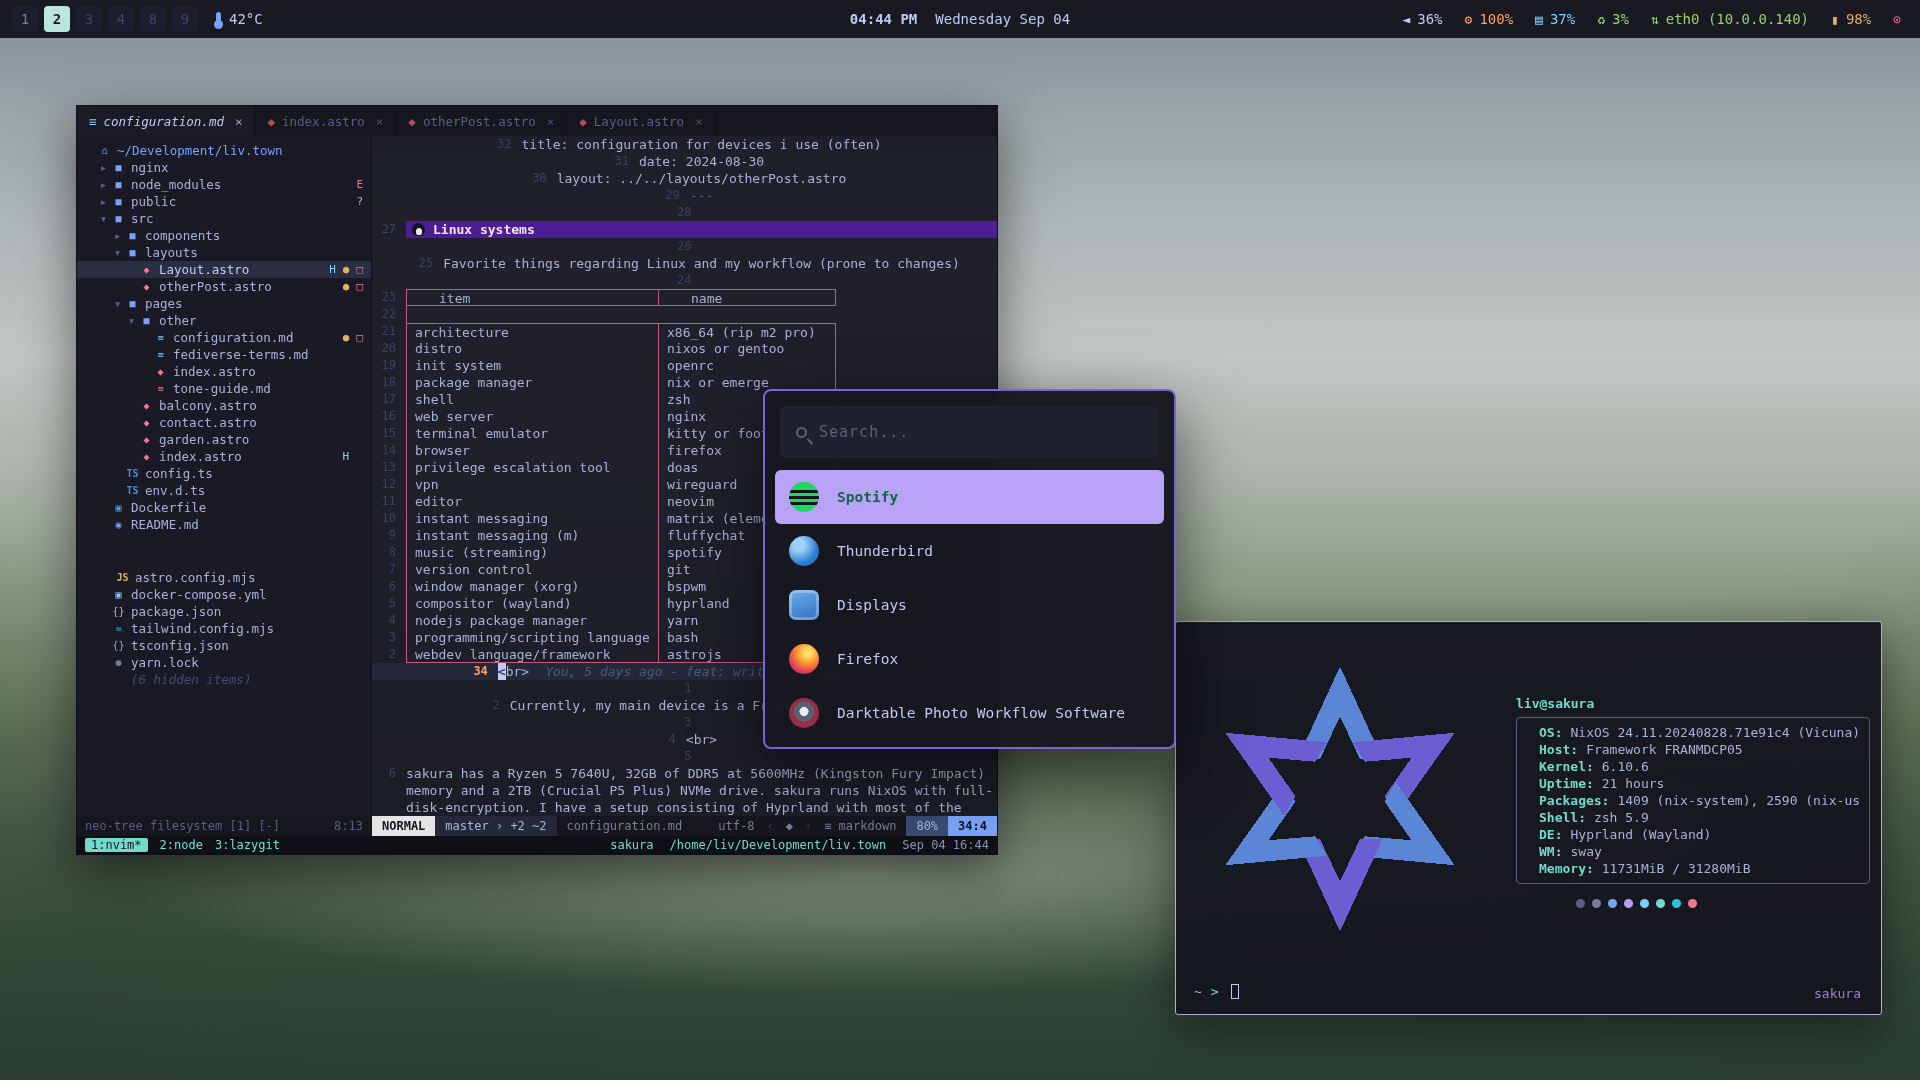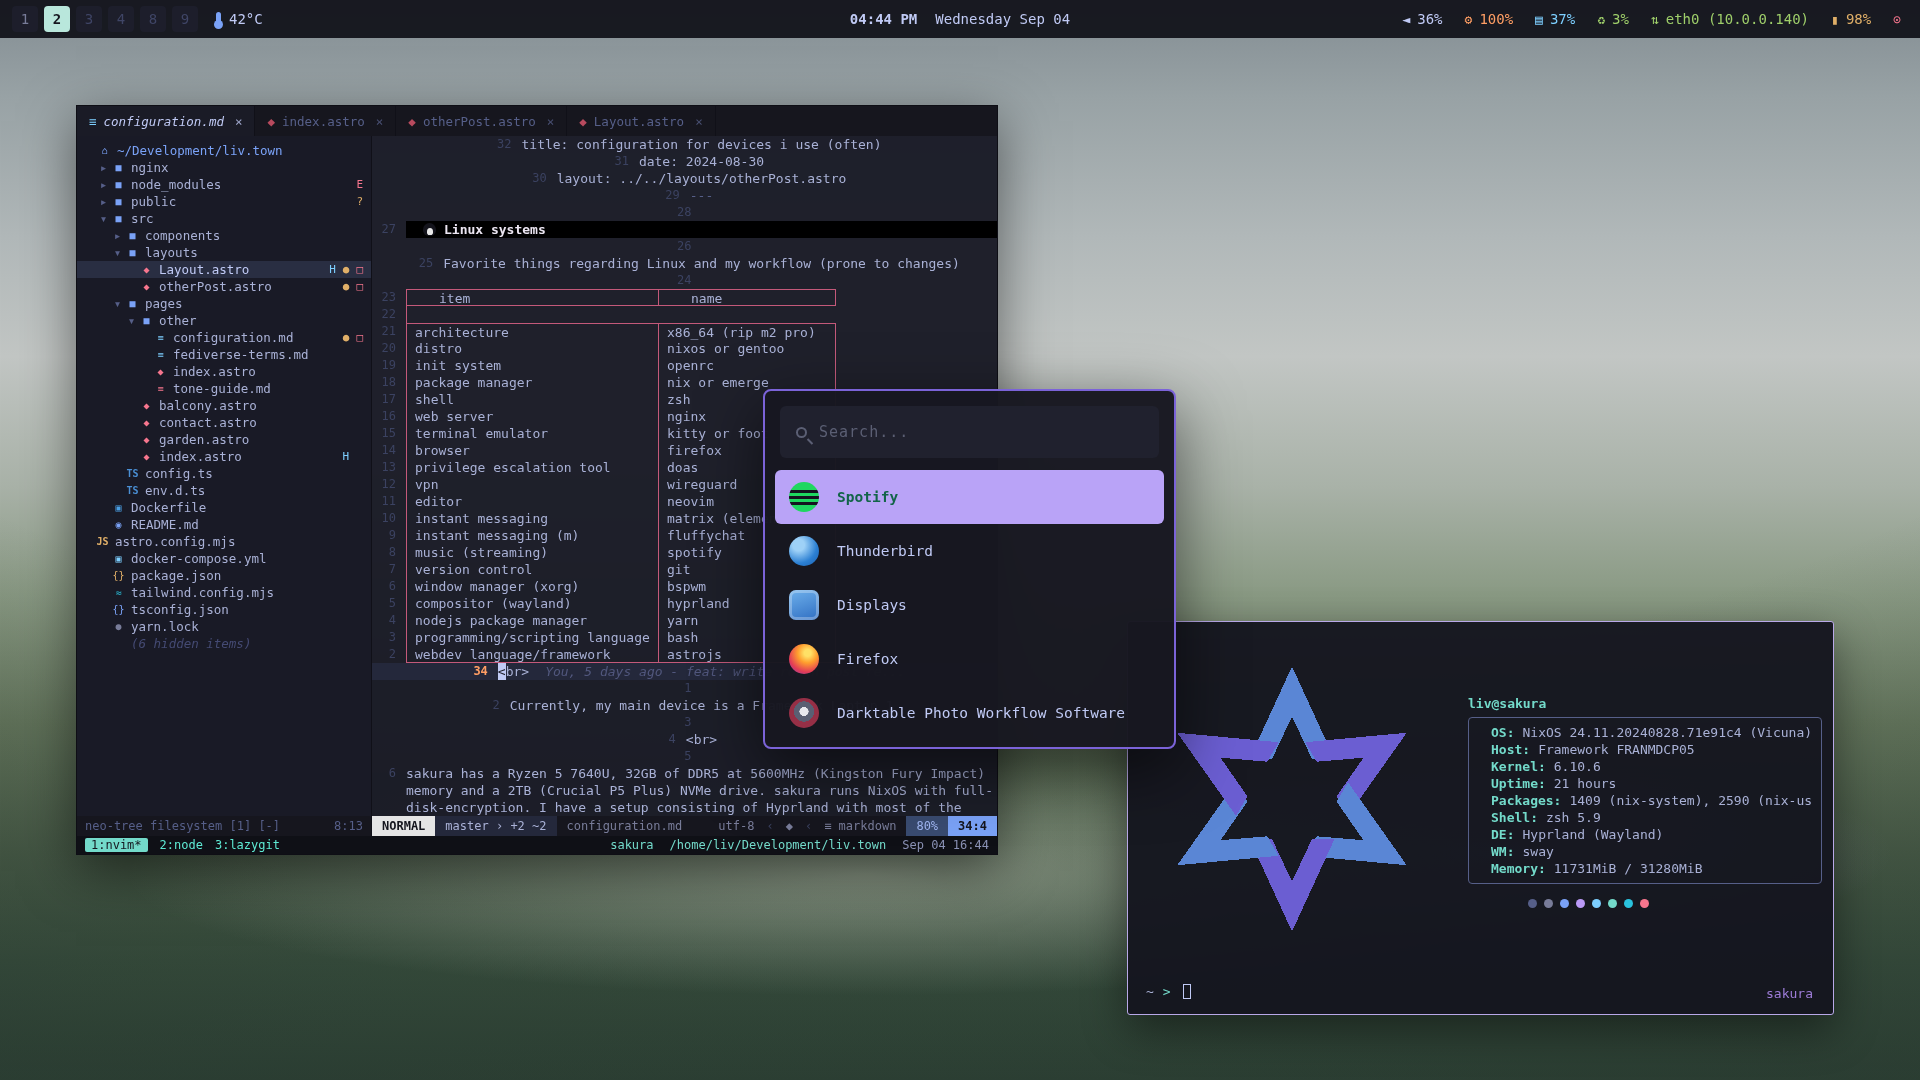--- a/index.html
+++ b/index.html
@@ -54,22 +54,22 @@
   .trow.badge .ticon { font-size:10px; font-weight:bold; }
   .trow.hidden-note { font-style:italic; }
   .trow .sp { flex:1; }
   .trow .mk { margin-left:7px; font-size:11px; }
 
   .editor-main { flex:1; display:flex; flex-direction:column; min-width:0; font-size:13px; overflow:hidden; }
   .eline { display:flex; height:17px; line-height:17px; white-space:pre; color:#a9b1d6; flex:none;justify-content:center; }
   .eline .g { width:34px; padding-right:10px; text-align:right; color:#3b4261; flex:none; font-size:12px; }
   .eline.dim .t { color:#565f89; }
   .eline .t { overflow:hidden; }
-  .hband { flex:1; background:#000000; color:#ece6f2; font-weight:bold; display:flex;
-    align-items:center; gap:8px; padding-left:17px; }
+  .hband { flex:1; background:#4c1d95; color:#ece6f2; font-weight:bold; display:flex;
+    align-items:center; gap:8px; padding-left:6px; }
   .penguin { width:13px; height:13px; background:#14141c; border-radius:50% 50% 45% 45%; position:relative; flex:none; }
   .penguin::after { content:""; position:absolute; left:3.5px; top:5px; width:6px; height:7px;
     background:#e9e9e9; border-radius:50% 50% 40% 40%; }
 
   .trw { display:flex; height:17px; line-height:17px; color:#a9b1d6; white-space:pre; flex:none; }
   .trw .g { width:34px; padding-right:10px; text-align:right; color:#3b4261; flex:none; font-size:12px; }
   .trw .c { overflow:hidden; padding:0 8px; }
   .trw .c1 { width:252px; border-left:1.5px solid #c4597a; }
   .trw .c2 { width:178px; border-left:1.5px solid #c4597a; border-right:1.5px solid #c4597a; }
   .trw.thead .c1, .trw.thead .c2 { border-top:1.5px solid #c4597a; border-bottom:1.5px solid #c4597a;padding-left:32px; }
@@ -124,21 +124,21 @@
   .appicon { width:30px; height:30px; border-radius:50%; flex:none; }
   .i-spotify { background-color:#1ed760;
     background-image:linear-gradient(180deg,transparent 27%,#14141f 27%,#14141f 36%,transparent 36%,transparent 48%,#14141f 48%,#14141f 56%,transparent 56%,transparent 68%,#14141f 68%,#14141f 76%,transparent 76%); }
   .i-thunderbird { background:radial-gradient(circle at 32% 30%,#9ed1f7 0 20%,#2c80d3 62%,#1b5fae 100%); }
   .i-displays { border-radius:7px; background:linear-gradient(160deg,#6fb1ec,#2f6ec2);
     box-shadow:inset 0 0 0 3px rgba(255,255,255,.28); }
   .i-firefox { background:radial-gradient(circle at 62% 30%,#ffe066 0 12%,#ff9f2e 35%,#e23b57 68%,#7542c1 100%); }
   .i-darktable { background:radial-gradient(circle at 50% 45%,#e8e8ee 0 20%,#5a5f73 21% 45%,#962f46 46% 100%); }
 
   
-  .fetchwin { position:absolute; left:1127px; top:621px; width:707px; height:394px; z-index:20;
+  .fetchwin { position:absolute; left:1175px; top:621px; width:707px; height:394px; z-index:20;
     background:rgba(21,22,31,.97); border:1px solid #b8a8e8; border-radius:3px;
     box-shadow:0 14px 44px rgba(0,0,0,.45); }
   .nixlogo { position:absolute; left:14px; top:24px; width:300px; height:306px; }
   .finfo { position:absolute; left:340px; top:74px; width:354px; font-size:13px; }
   .ftitle { color:#73daca; font-weight:bold; margin-bottom:6px; }
   .fbox { border:1px solid #565f89; border-radius:4px; padding:6px 10px; }
   .frow { display:flex; height:17px; line-height:17px; white-space:pre; overflow:hidden;margin-left:12px; }
   .flabel { color:#73daca; font-weight:bold; margin-right:8px; flex:none; }
   .fval { color:#a9b1d6; overflow:hidden; }
   .fpalette { display:flex; gap:7px; margin:15px 0 0 60px; }
@@ -467,21 +467,21 @@
         <div class="trow" style="padding-left: 20px;">
           <span class="ch"></span>
           <span class="ticon" style="color: rgb(122, 162, 247);">◉</span>
           <span class="tlabel">README.md</span>
           <span class="sp"></span>
           <span class="mk"></span>
           <span class="mk"></span>
           <span class="mk"></span>
         </div>
 
-        <div class="trow badge" style="padding-left: 4px;">
+        <div class="trow badge" style="padding-left: 24px; margin-top: 36px;">
           <span class="ch"></span>
           <span class="ticon" style="color: rgb(224, 175, 104);">JS</span>
           <span class="tlabel">astro.config.mjs</span>
           <span class="sp"></span>
           <span class="mk"></span>
           <span class="mk"></span>
           <span class="mk"></span>
         </div>
 
         <div class="trow" style="padding-left: 20px;">

